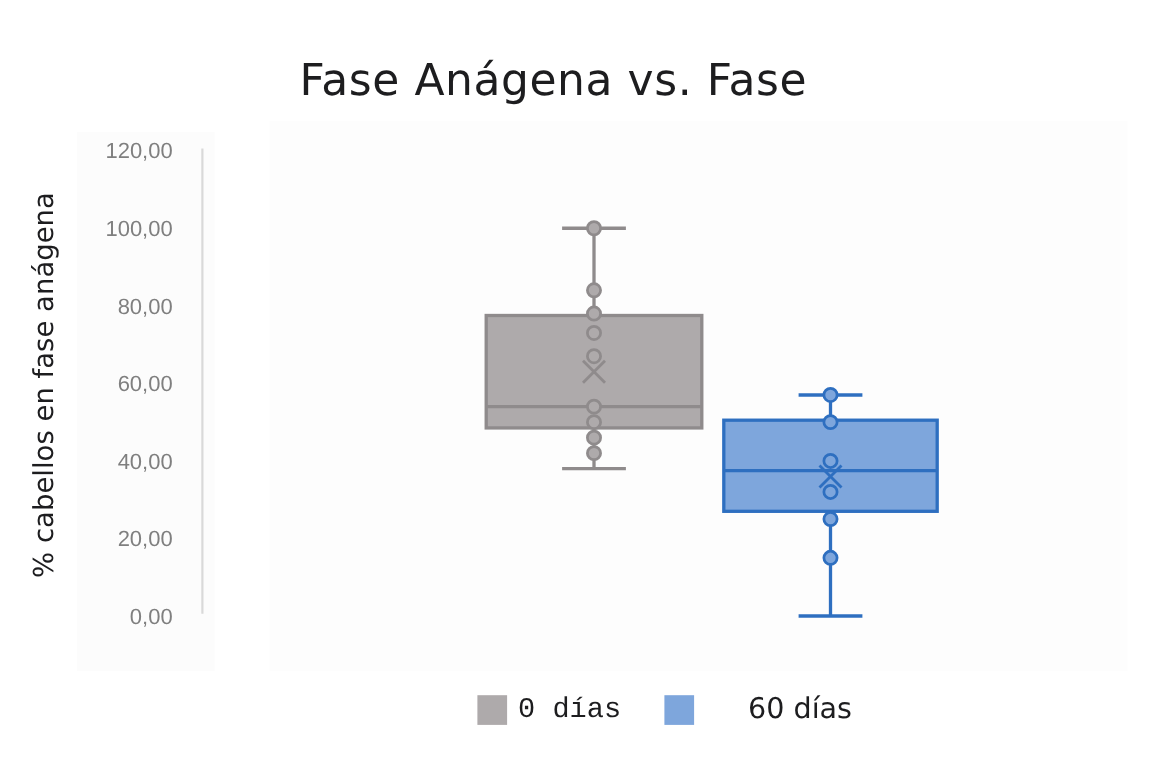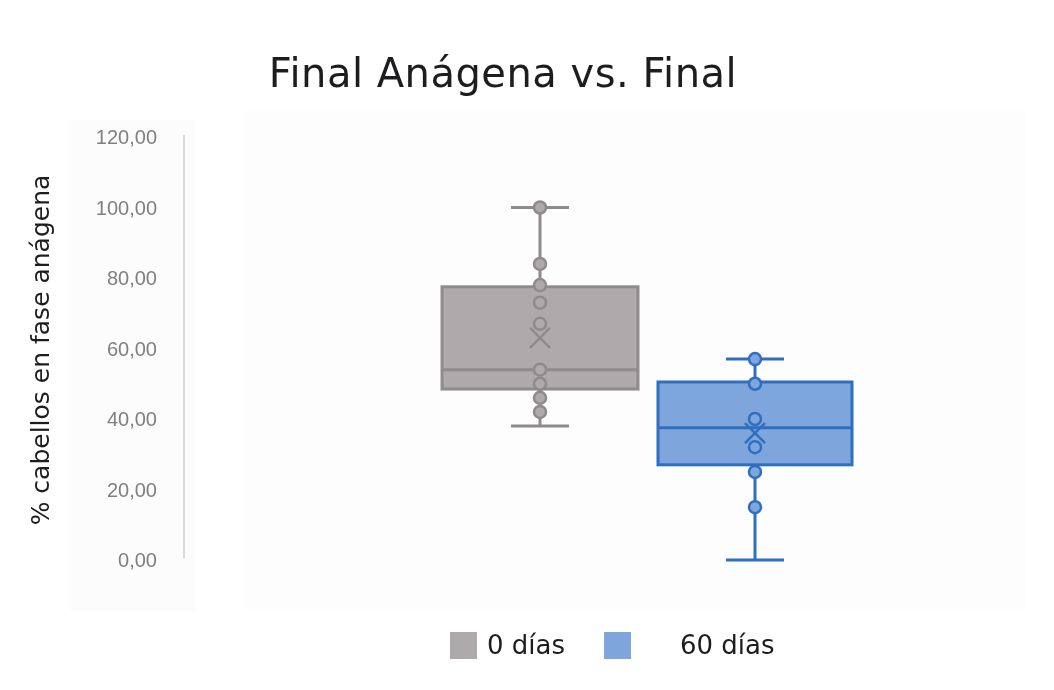--- a/index.html
+++ b/index.html
@@ -6,21 +6,21 @@
   body{width:1054px;height:690px;position:relative;overflow:hidden;font-family:"Liberation Sans","DejaVu Sans",sans-serif;}
   #chart-title{position:absolute;left:0;width:1006px;top:50px;text-align:center;font-size:40px;color:#1d1d1f;font-family:"DejaVu Sans",sans-serif;font-weight:500;letter-spacing:0.5px;}
   #ylabel{position:absolute;left:40px;top:350px;transform:translate(-50%,-50%) rotate(-90deg);white-space:nowrap;font-size:25px;color:#1d1d1f;font-family:"DejaVu Sans",sans-serif;}
   svg{position:absolute;left:0;top:0;}
   .legend{position:absolute;top:630px;display:flex;align-items:center;font-size:26px;color:#1d1d1f;font-family:"DejaVu Sans",sans-serif;}
   .legend .sw{width:27px;height:27px;margin-right:10px;}
 </style>
 </head>
 <body>
 
-<div id="chart-title">Final Anágena vs. Final</div>
+<div id="chart-title">Fase Anágena vs. Fase</div>
 <div id="ylabel">% cabellos en fase anágena</div>
 
 <svg id="plot" width="1054" height="690">
     <rect x="70" y="120" width="125" height="490" fill="#fcfcfc"></rect>
     <rect x="245" y="110" width="780" height="500" fill="#fdfdfd"></rect>
     <line x1="184" y1="135" x2="184" y2="558" stroke="#d9d9d9" stroke-width="2"></line>
     <text x="157" y="567" text-anchor="end" font-size="20" fill="#7f7f7f" font-family="Liberation Sans, sans-serif">0,00</text>
     <text x="157" y="496.5" text-anchor="end" font-size="20" fill="#7f7f7f" font-family="Liberation Sans, sans-serif">20,00</text>
     <text x="157" y="426" text-anchor="end" font-size="20" fill="#7f7f7f" font-family="Liberation Sans, sans-serif">40,00</text>
     <text x="157" y="355.5" text-anchor="end" font-size="20" fill="#7f7f7f" font-family="Liberation Sans, sans-serif">60,00</text>
@@ -53,20 +53,20 @@
     <circle cx="755" cy="359.07500000000005" r="6" fill="#7ea6dc" stroke="#2e6fc0" stroke-width="2.5"></circle>
     <circle cx="755" cy="383.75" r="6" fill="#7ea6dc" stroke="#2e6fc0" stroke-width="2.5"></circle>
     <circle cx="755" cy="419" r="6" fill="#7ea6dc" stroke="#2e6fc0" stroke-width="2.5"></circle>
     <circle cx="755" cy="447.2" r="6" fill="#7ea6dc" stroke="#2e6fc0" stroke-width="2.5"></circle>
     <circle cx="755" cy="471.875" r="6" fill="#7ea6dc" stroke="#2e6fc0" stroke-width="2.5"></circle>
     <circle cx="755" cy="507.125" r="6" fill="#7ea6dc" stroke="#2e6fc0" stroke-width="2.5"></circle>
     <line x1="745" y1="423.1" x2="765" y2="443.1" stroke="#2e6fc0" stroke-width="2.5"></line>
     <line x1="745" y1="443.1" x2="765" y2="423.1" stroke="#2e6fc0" stroke-width="2.5"></line>
   </svg>
 
-<div class="legend" style="left:450px;">
+<div class="legend" style="left:434px;font-family:Liberation Mono, monospace;">
   <div class="sw" id="sw0" style="background: rgb(174, 170, 171);"></div>
   <span>0 días</span>
 </div>
 <div class="legend" style="left:604px;gap:39px;">
   <div class="sw" id="sw1" style="background: rgb(126, 166, 220);"></div>
   <span>60 días</span>
 </div>
 
 </body></html>

